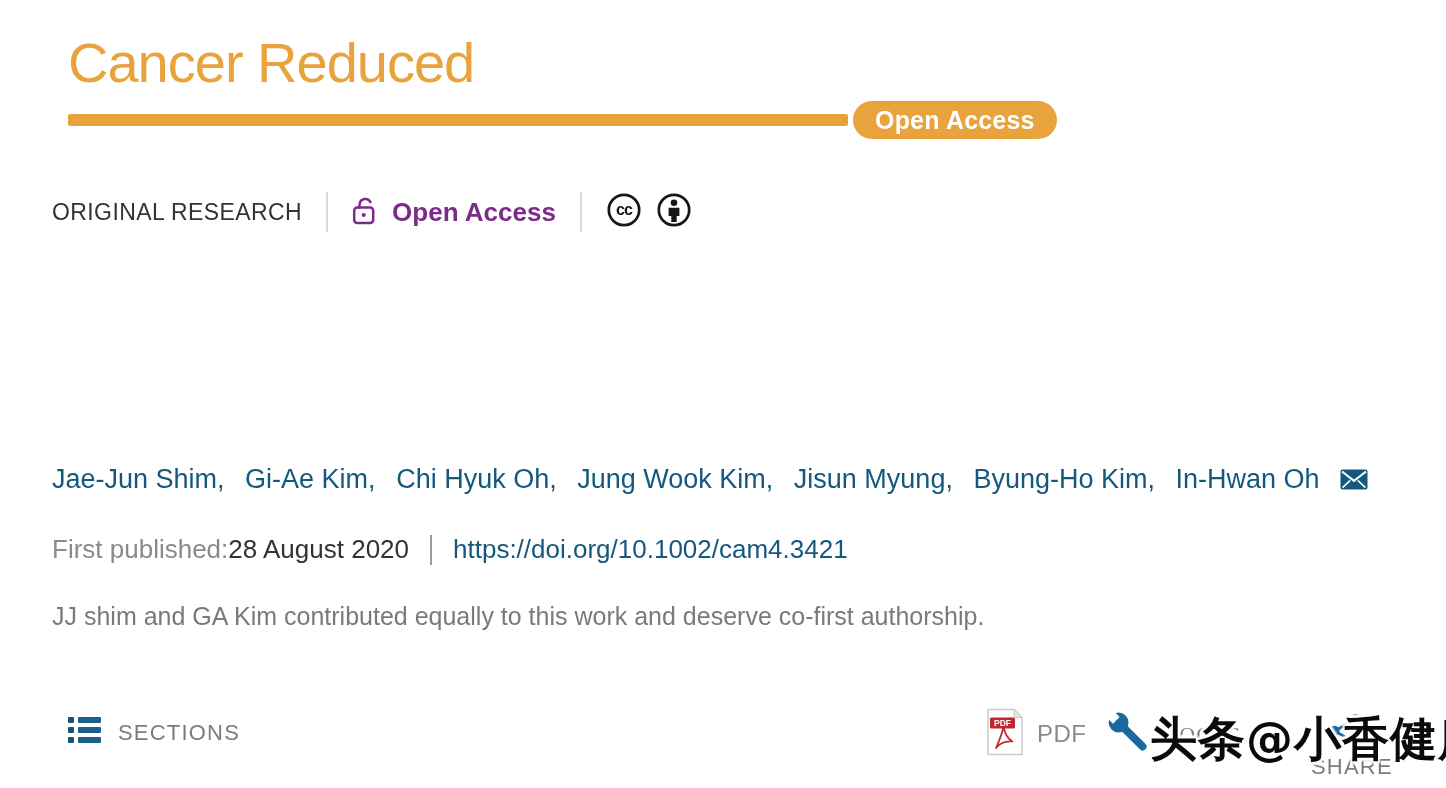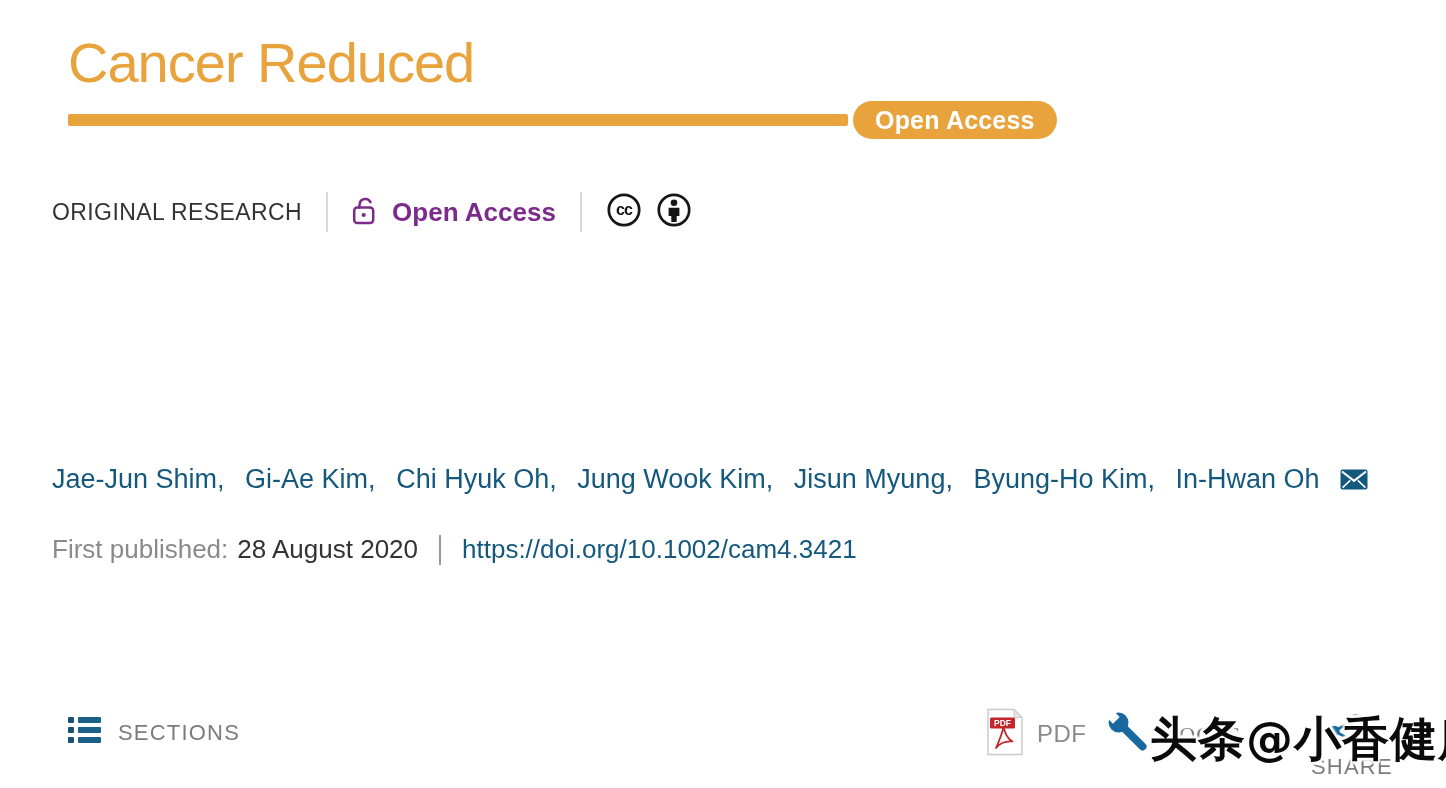--- a/index.html
+++ b/index.html
@@ -30,21 +30,21 @@
 
   
   .authors { position:absolute; left:52px; top:464px; font-size:27px; color:#14587E;
              white-space:nowrap; }
   .author { margin-right:13px; cursor:pointer; }
   .author:last-of-type { margin-right:6px; }
   .envelope { vertical-align:-2px; }
 
   
   .pub-row { position:absolute; left:52px; top:534px; display:flex; align-items:center; font-size:26px; }
-  .pub-label { color:#8a8a8a; margin-right:9px; }
+  .pub-label { color:#8a8a8a; }
   .pub-date { color:#333; }
   .pub-pipe { width:2px; height:30px; background:#9b9b9b; margin:0 21px; }
   .doi-link { color:#14587E; font-weight:400; cursor:pointer; }
 
   
   .note { position:absolute; left:52px; top:602px; font-size:25px; color:#7a7a7a; }
 
   
   .toolbar { position:absolute; left:0; top:700px; width:1446px; height:70px; }
   .tb-label { font-size:22px; color:#7c7c7c; letter-spacing:1.2px; }
@@ -122,20 +122,21 @@
     </span>
   </div>
 
   <div class="pub-row">
     <span class="pub-label">First published:</span>
     <span class="pub-date">28 August 2020</span>
     <div class="pub-pipe"></div>
     <span class="doi-link">https://doi.org/10.1002/cam4.3421</span>
   </div>
 
+  <div class="note">JJ shim and GA Kim contributed equally to this work and deserve co-first authorship.</div>
 
   <div class="toolbar">
 
     <div class="sections-group">
       <span>
         <svg width="33" height="29" viewBox="0 0 33 29">
           <rect x="0" y="1" width="6" height="6" rx="1" fill="#1A5276"></rect>
           <rect x="10" y="1" width="23" height="6" rx="1" fill="#1B6089"></rect>
           <rect x="0" y="11" width="6" height="6" rx="1" fill="#1A5276"></rect>
           <rect x="10" y="11" width="23" height="6" rx="1" fill="#1B6089"></rect>

